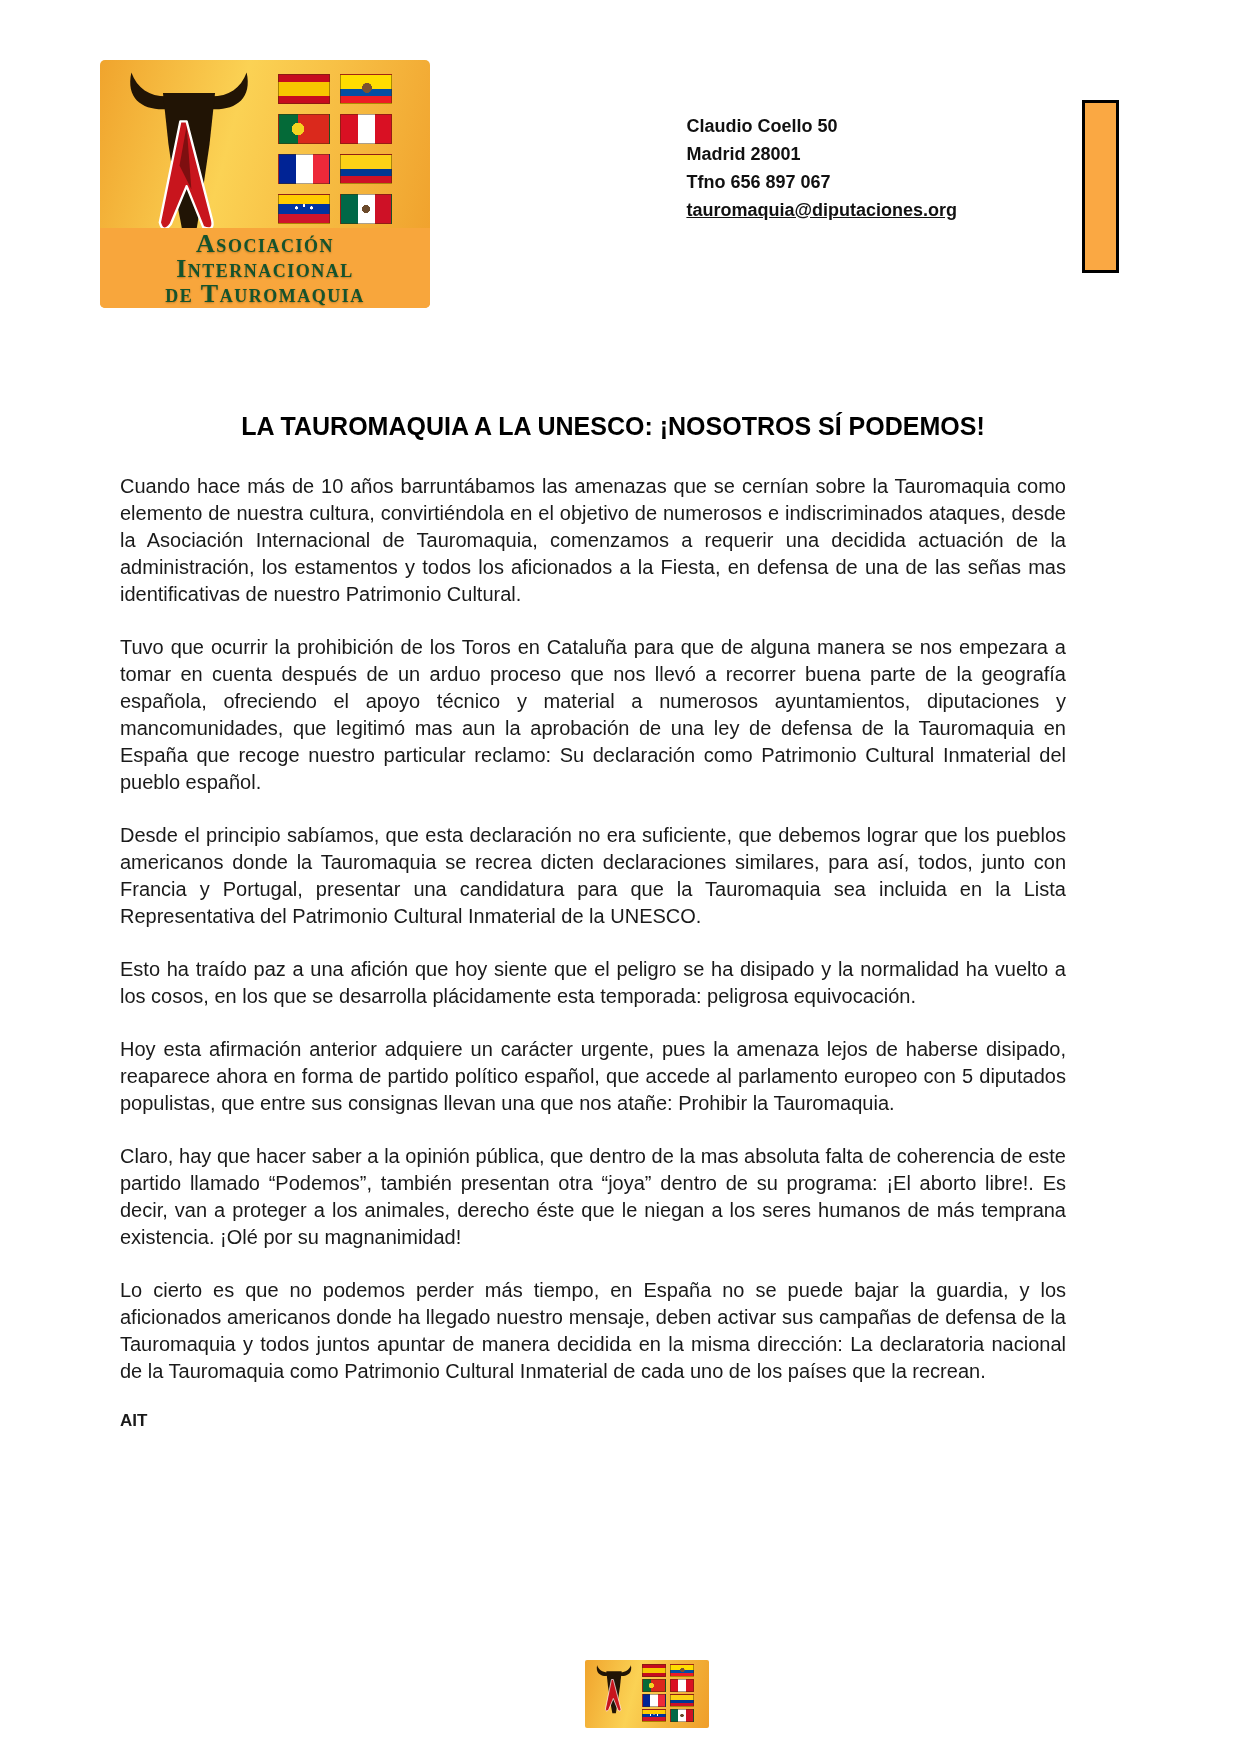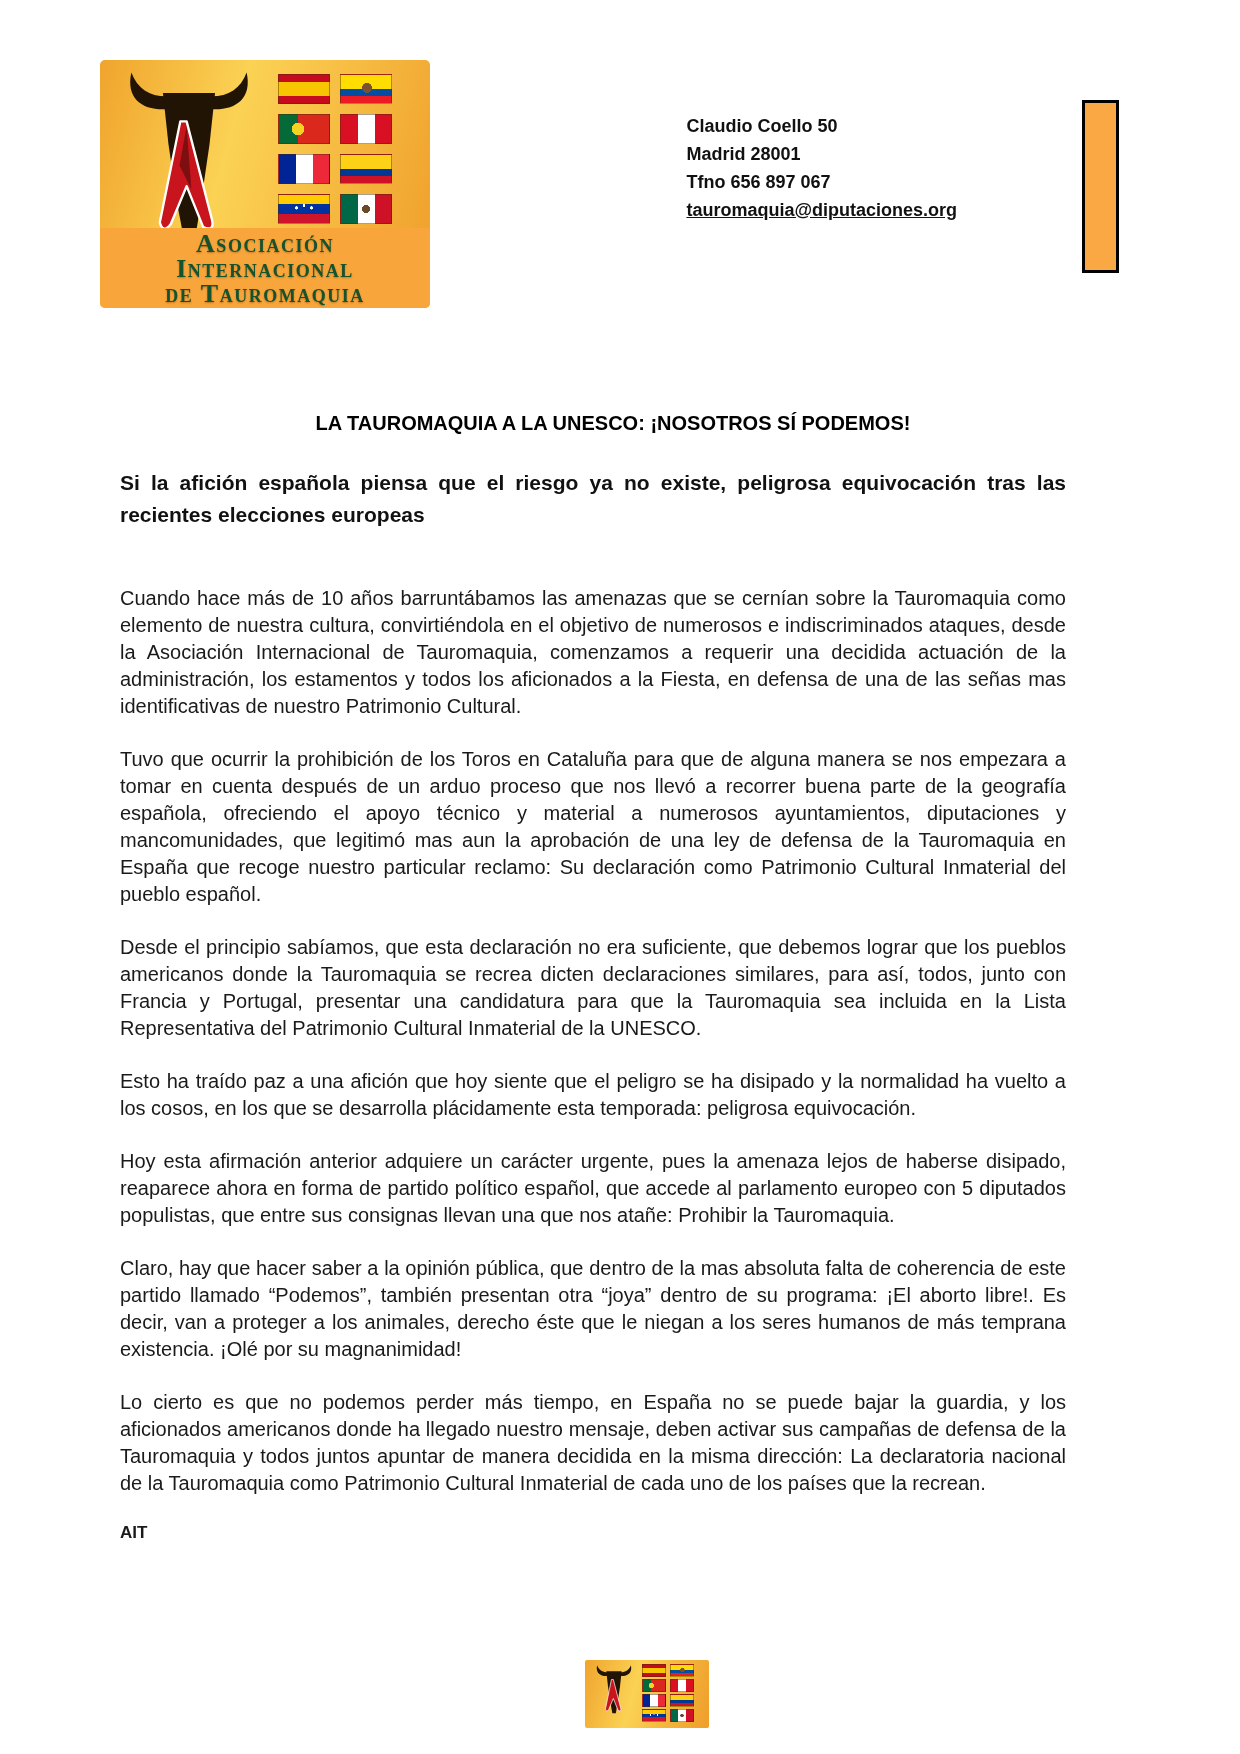--- a/index.html
+++ b/index.html
@@ -52,21 +52,21 @@
 
   
   .accent-bar {
     position:absolute; left:1082px; top:100px; width:37px; height:173px;
     background:#faa843; border:3px solid #000; box-sizing:border-box;
   }
 
   
   .content { position:absolute; left:120px; top:412px; width:946px; }
   .doc-title {
-    text-align:center; font-size:20px; font-weight:700; color:#000;
+    text-align:center; font-size:25px; font-weight:700; color:#000;
     margin:0 0 32px 0; padding-left:40px; white-space:nowrap;
   }
   .doc-subtitle {
     font-size:21px; font-weight:700; line-height:32px; color:#111;
     margin:0 0 54px 0; text-align:justify;
   }
   .body-par { font-size:20px; line-height:27px; text-align:justify; margin:0 0 26px 0; }
   .closing { font-size:17px; line-height:27px; font-weight:700; margin:0 0 0 0; }
   .signature { font-size:17px; font-weight:700; }
 
@@ -120,21 +120,20 @@
   <div>Claudio Coello 50</div>
   <div>Madrid 28001</div>
   <div>Tfno 656 897 067</div>
   <div><span class="email">tauromaquia@diputaciones.org</span></div>
 </div>
 
 <div class="accent-bar"></div>
 
 <div class="content">
   <h1 class="doc-title">LA TAUROMAQUIA A LA UNESCO: ¡NOSOTROS SÍ PODEMOS!</h1>
-  <h2 class="doc-subtitle">Si la afición española piensa que el riesgo ya no existe, peligrosa equivocación tras las recientes elecciones europeas</h2>
 
   <p class="body-par">Cuando hace más de 10 años barruntábamos las amenazas que se cernían sobre la Tauromaquia como elemento de nuestra cultura, convirtiéndola en el objetivo de numerosos e indiscriminados ataques, desde la Asociación Internacional de Tauromaquia, comenzamos a requerir una decidida actuación de la administración, los estamentos y todos los aficionados a la Fiesta, en defensa de una de las señas mas identificativas de nuestro Patrimonio Cultural.</p>
   <p class="body-par">Tuvo que ocurrir la prohibición de los Toros en Cataluña para que de alguna manera se nos empezara a tomar en cuenta después de un arduo proceso que nos llevó a recorrer buena parte de la geografía española, ofreciendo el apoyo técnico y material a numerosos ayuntamientos, diputaciones y mancomunidades, que legitimó mas aun la aprobación de una ley de defensa de la Tauromaquia en España que recoge nuestro particular reclamo: Su declaración como Patrimonio Cultural Inmaterial del pueblo español.</p>
   <p class="body-par">Desde el principio sabíamos, que esta declaración no era suficiente, que debemos lograr que los pueblos americanos donde la Tauromaquia se recrea dicten declaraciones similares, para así, todos, junto con Francia y Portugal, presentar una candidatura para que la Tauromaquia sea incluida en la Lista Representativa del Patrimonio Cultural Inmaterial de la UNESCO.</p>
   <p class="body-par">Esto ha traído paz a una afición que hoy siente que el peligro se ha disipado y la normalidad ha vuelto a los cosos, en los que se desarrolla plácidamente esta temporada: peligrosa equivocación.</p>
   <p class="body-par">Hoy esta afirmación anterior adquiere un carácter urgente, pues la amenaza lejos de haberse disipado, reaparece ahora en forma de partido político español, que accede al parlamento europeo con 5 diputados populistas, que entre sus consignas llevan una que nos atañe: Prohibir la Tauromaquia.</p>
   <p class="body-par">Claro, hay que hacer saber a la opinión pública, que dentro de la mas absoluta falta de coherencia de este partido llamado “Podemos”, también presentan otra “joya” dentro de su programa: ¡El aborto libre!. Es decir, van a proteger a los animales, derecho éste que le niegan a los seres humanos de más temprana existencia. ¡Olé por su magnanimidad!</p>
   <p class="body-par">Lo cierto es que no podemos perder más tiempo, en España no se puede bajar la guardia, y los aficionados americanos donde ha llegado nuestro mensaje, deben activar sus campañas de defensa de la Tauromaquia y todos juntos apuntar de manera decidida en la misma dirección: La declaratoria nacional de la Tauromaquia como Patrimonio Cultural Inmaterial de cada uno de los países que la recrean.</p>
 
   <p class="signature">AIT</p>

